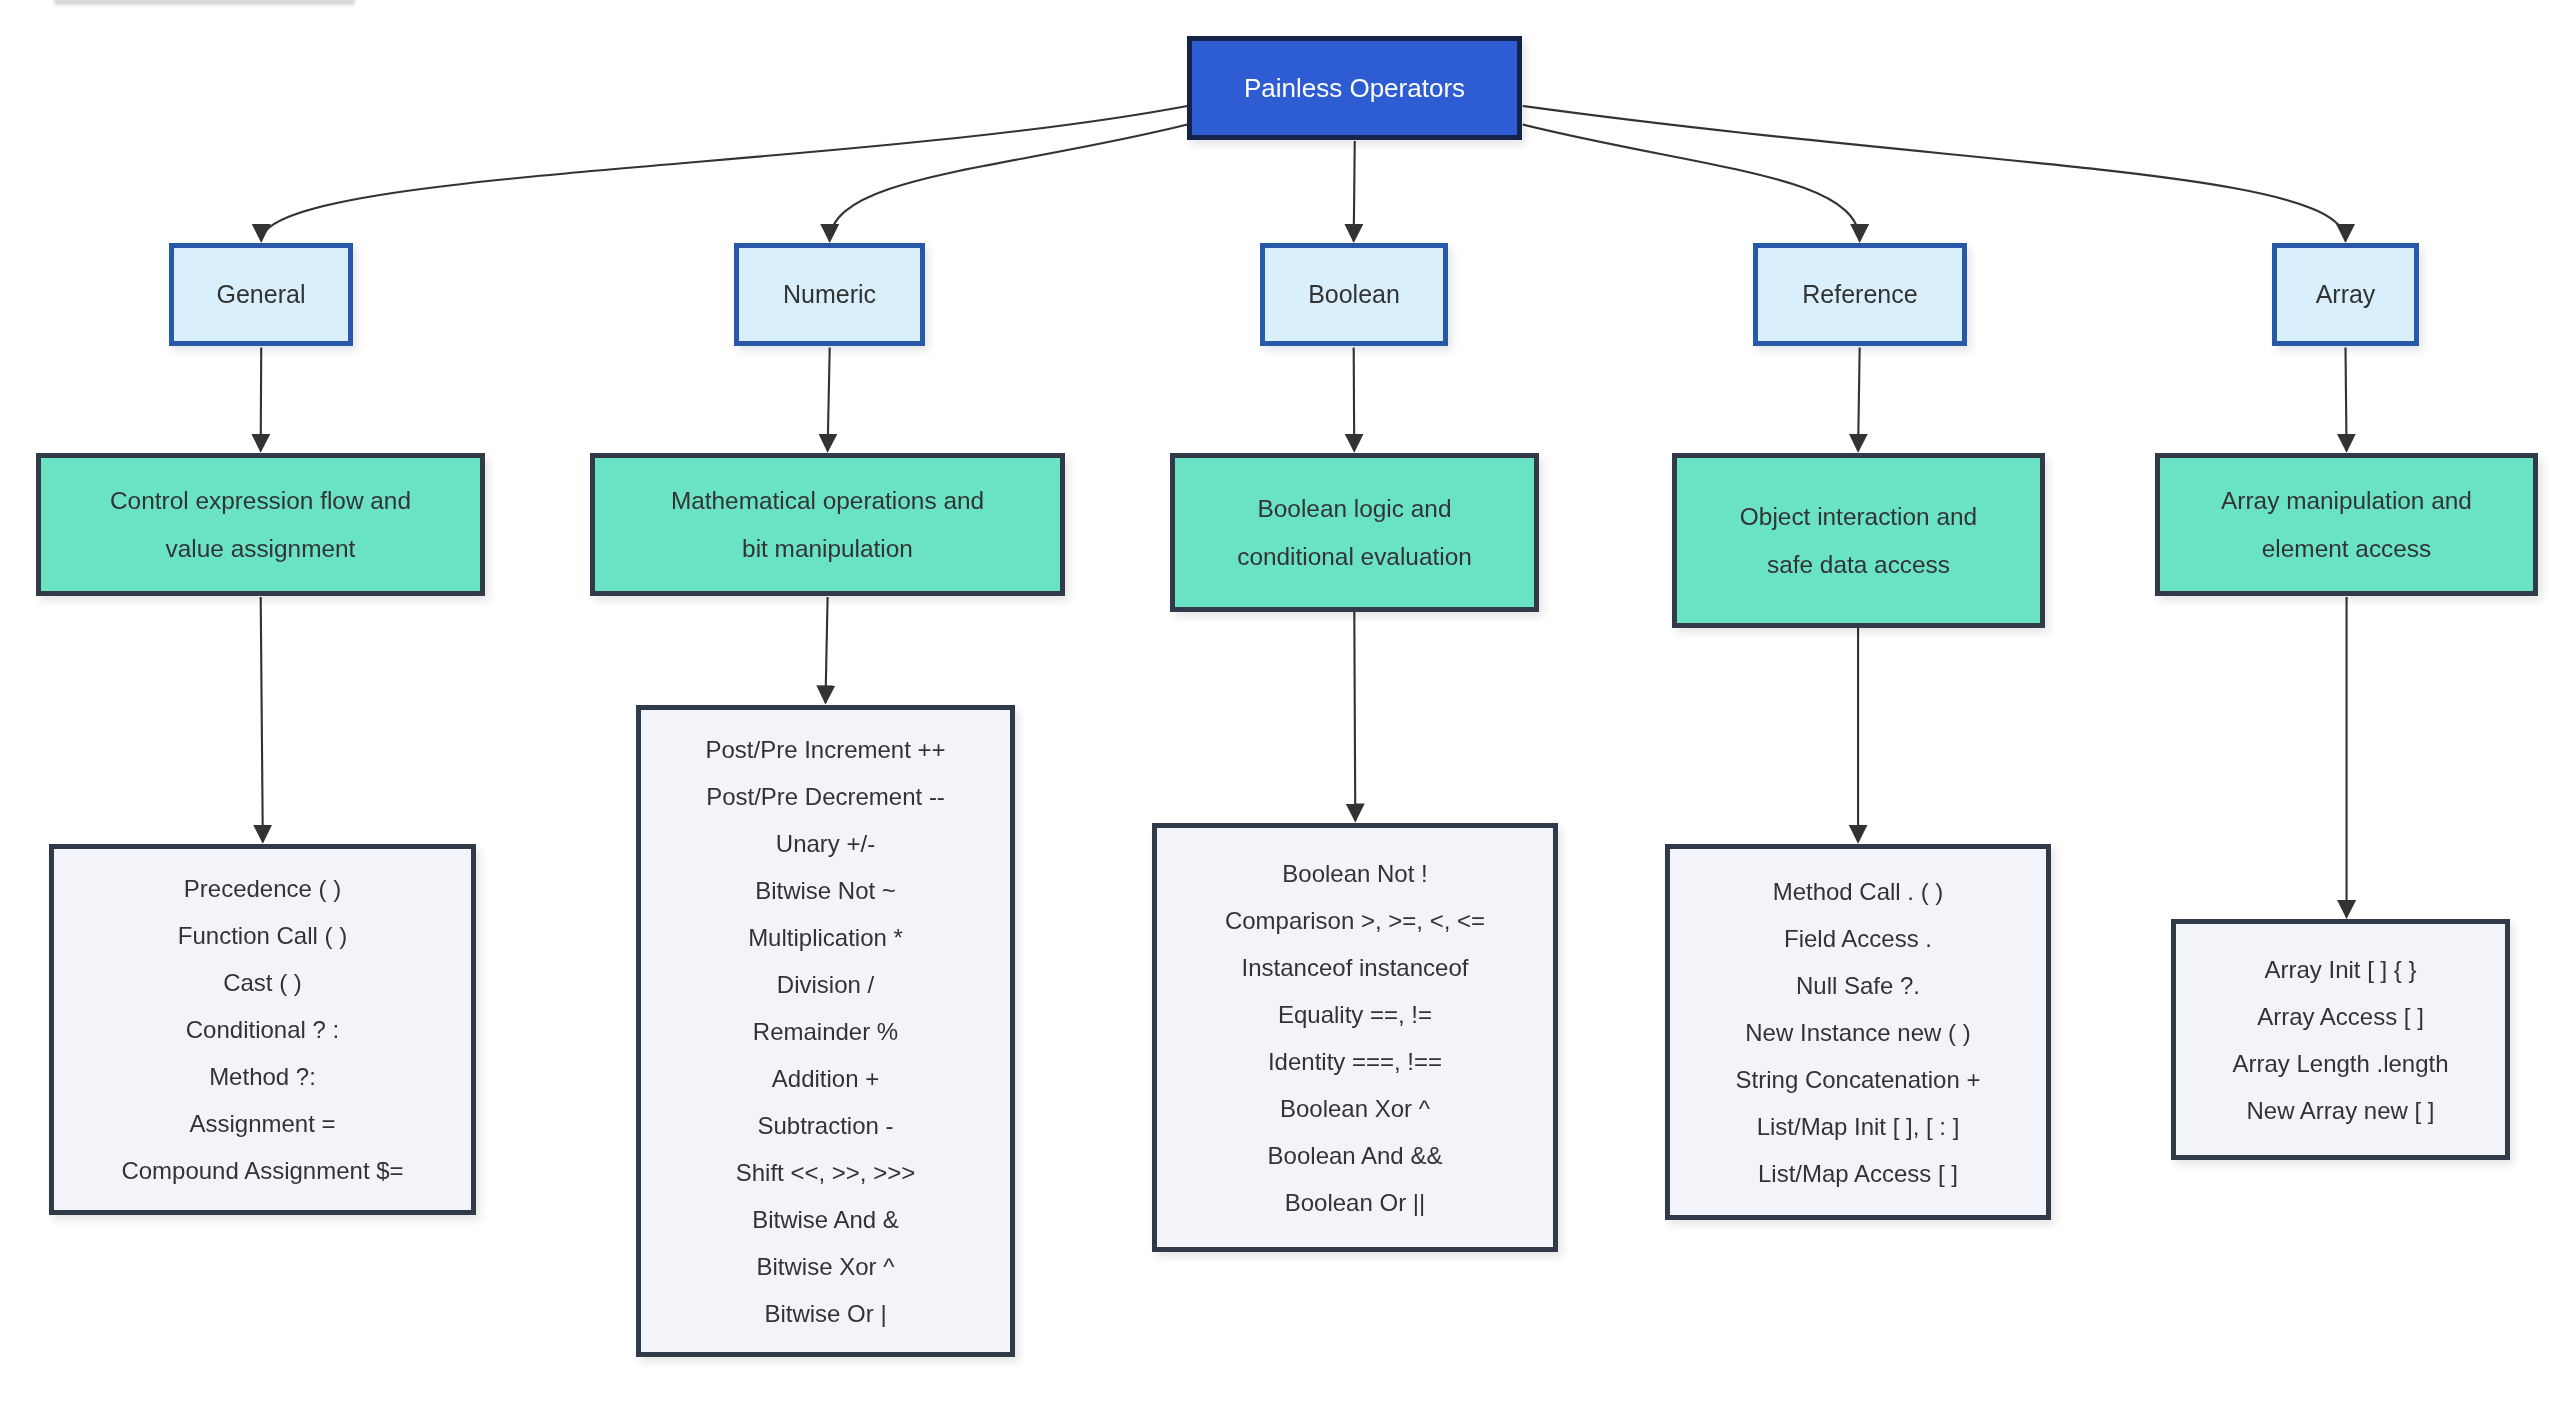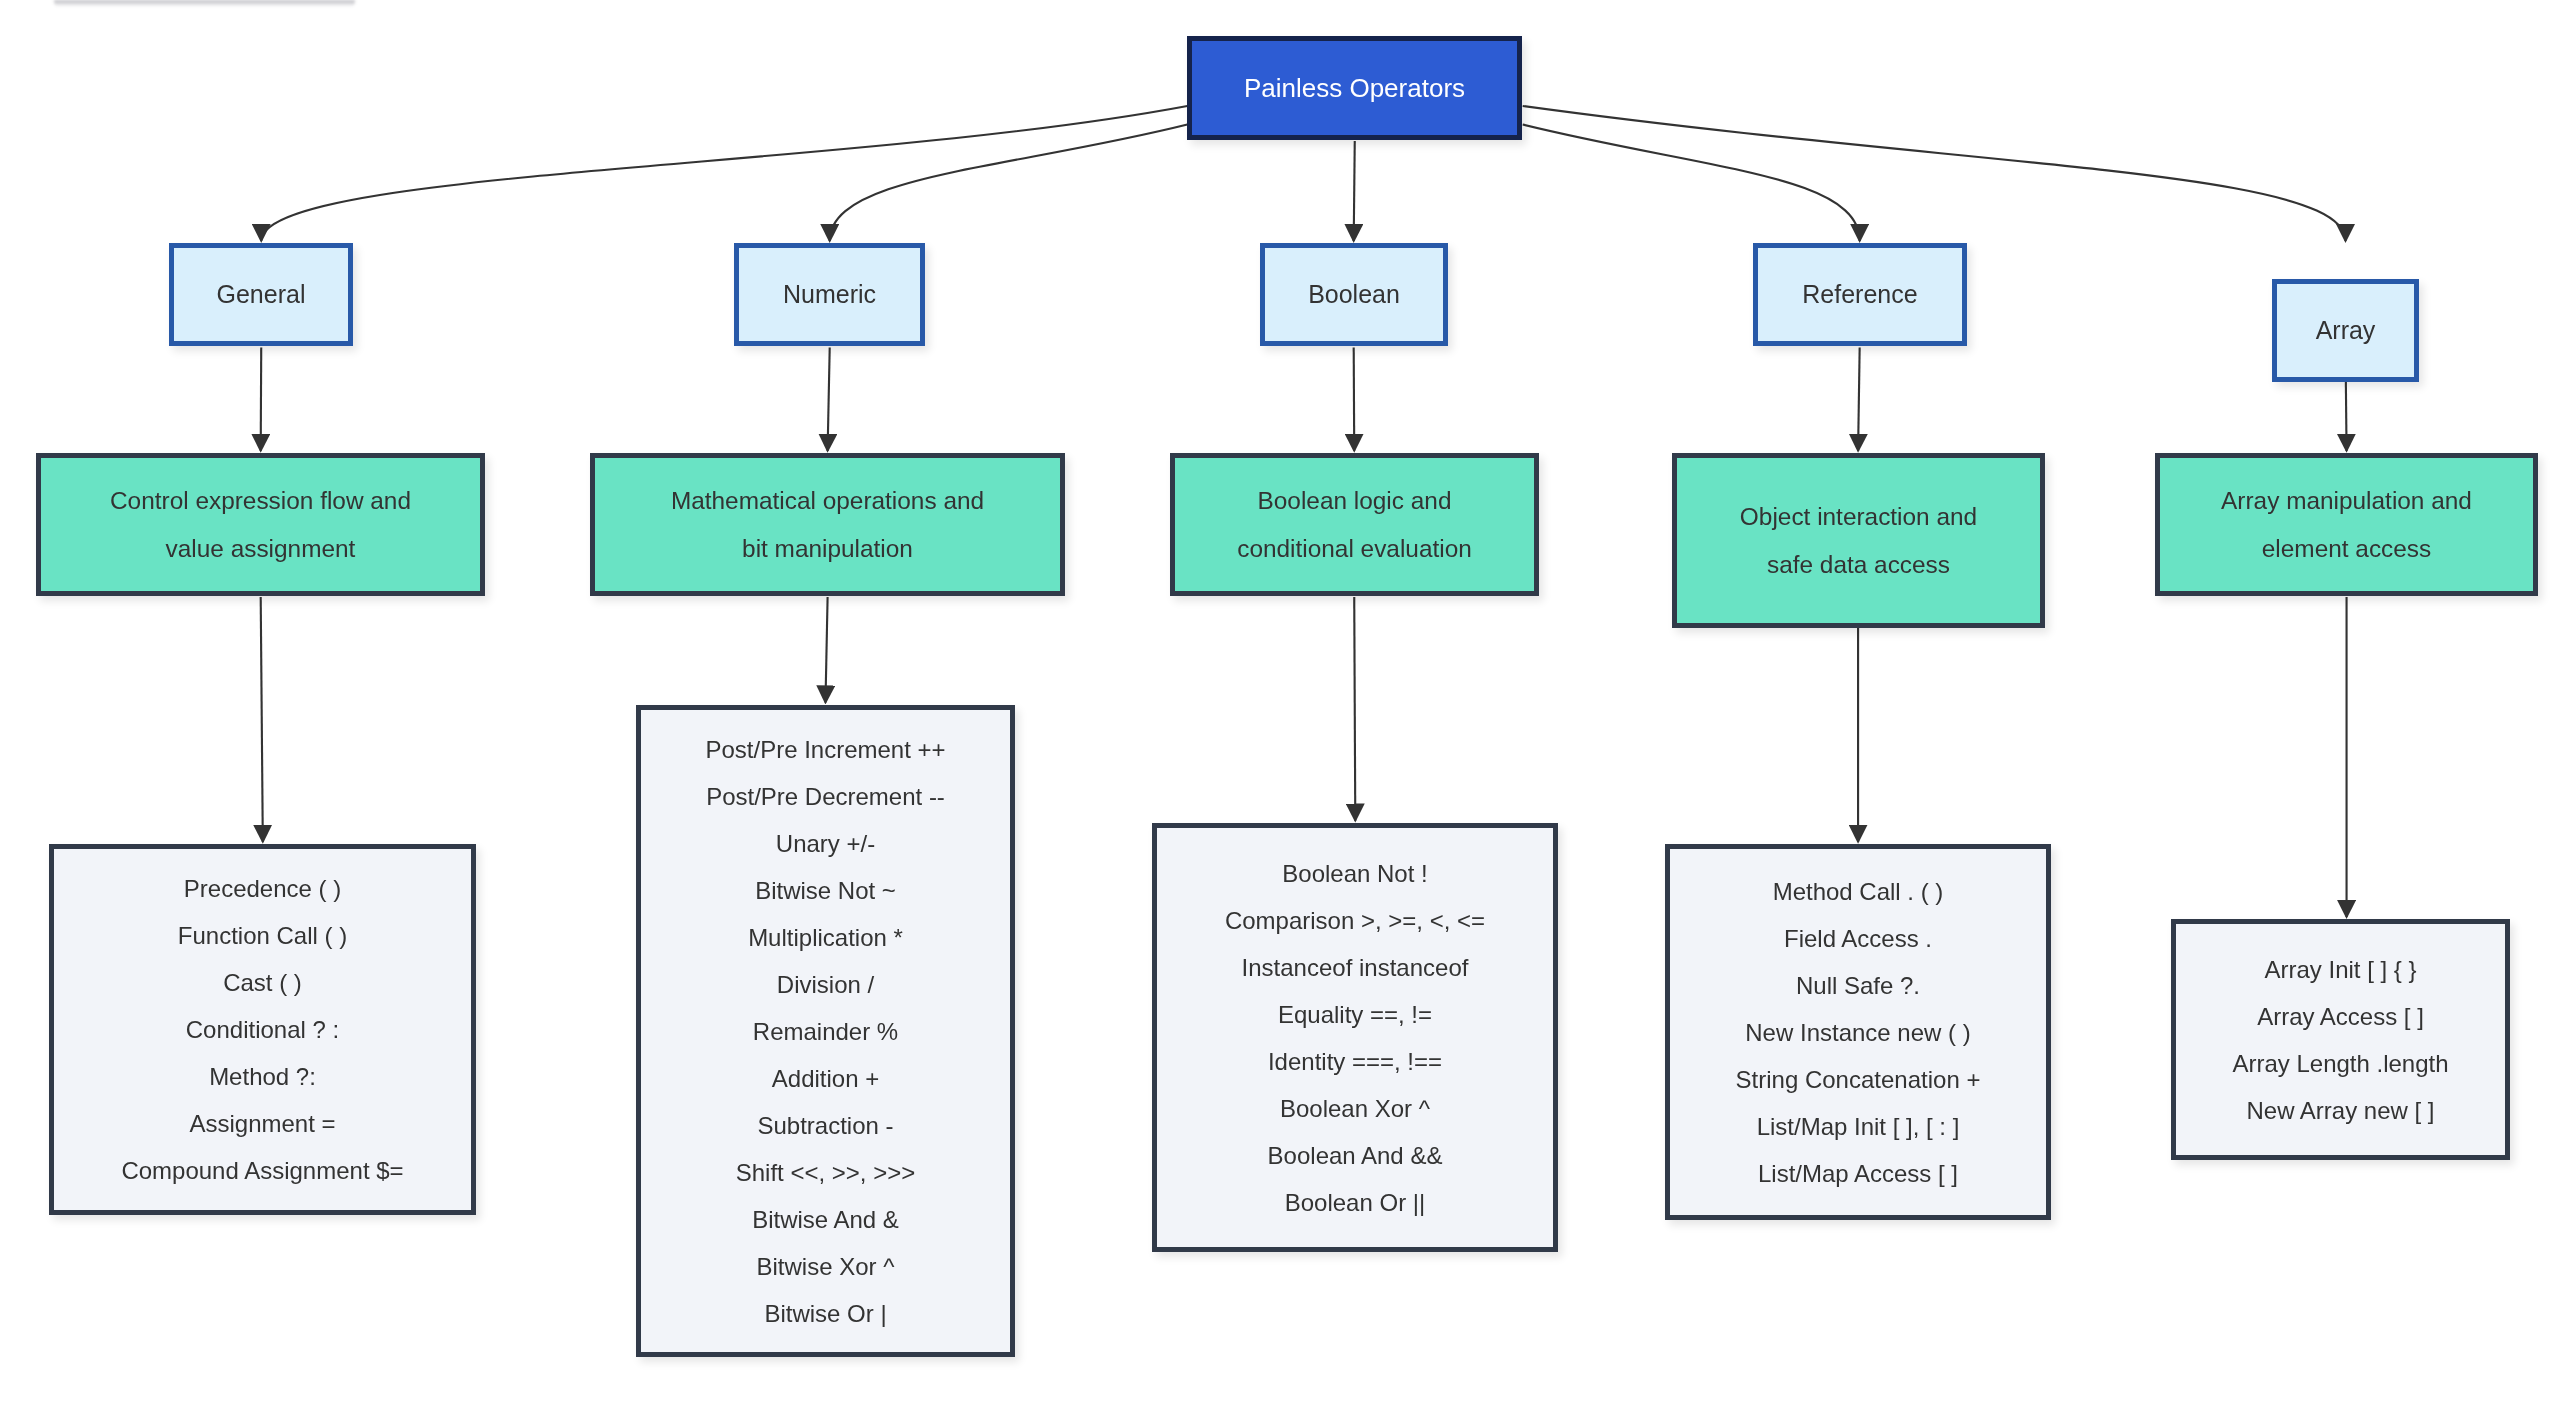--- a/index.html
+++ b/index.html
@@ -85,33 +85,33 @@
   </div>
   <div class="node cat-node" style="left:734px; top:243px; width:191px; height:103px;">
     <span>Numeric</span>
   </div>
   <div class="node cat-node" style="left:1260px; top:243px; width:188px; height:103px;">
     <span>Boolean</span>
   </div>
   <div class="node cat-node" style="left:1753px; top:243px; width:214px; height:103px;">
     <span>Reference</span>
   </div>
-  <div class="node cat-node" style="left:2272px; top:243px; width:147px; height:103px;margin-top:36px;">
+  <div class="node cat-node" style="left:2272px; top:243px; width:147px; height:103px;">
     <span>Array</span>
   </div>
 
   <div class="node desc-node" style="left:36px; top:453px; width:449px; height:143px;">
     <div>Control expression flow and</div>
     <div>value assignment</div>
   </div>
   <div class="node desc-node" style="left:590px; top:453px; width:475px; height:143px;">
     <div>Mathematical operations and</div>
     <div>bit manipulation</div>
   </div>
-  <div class="node desc-node" style="left:1170px; top:453px; width:369px; height:143px;">
+  <div class="node desc-node" style="left:1170px; top:453px; width:369px; height:159px;">
     <div>Boolean logic and</div>
     <div>conditional evaluation</div>
   </div>
   <div class="node desc-node" style="left:1672px; top:453px; width:373px; height:175px;">
     <div>Object interaction and</div>
     <div>safe data access</div>
   </div>
   <div class="node desc-node" style="left:2155px; top:453px; width:383px; height:143px;">
     <div>Array manipulation and</div>
     <div>element access</div>

